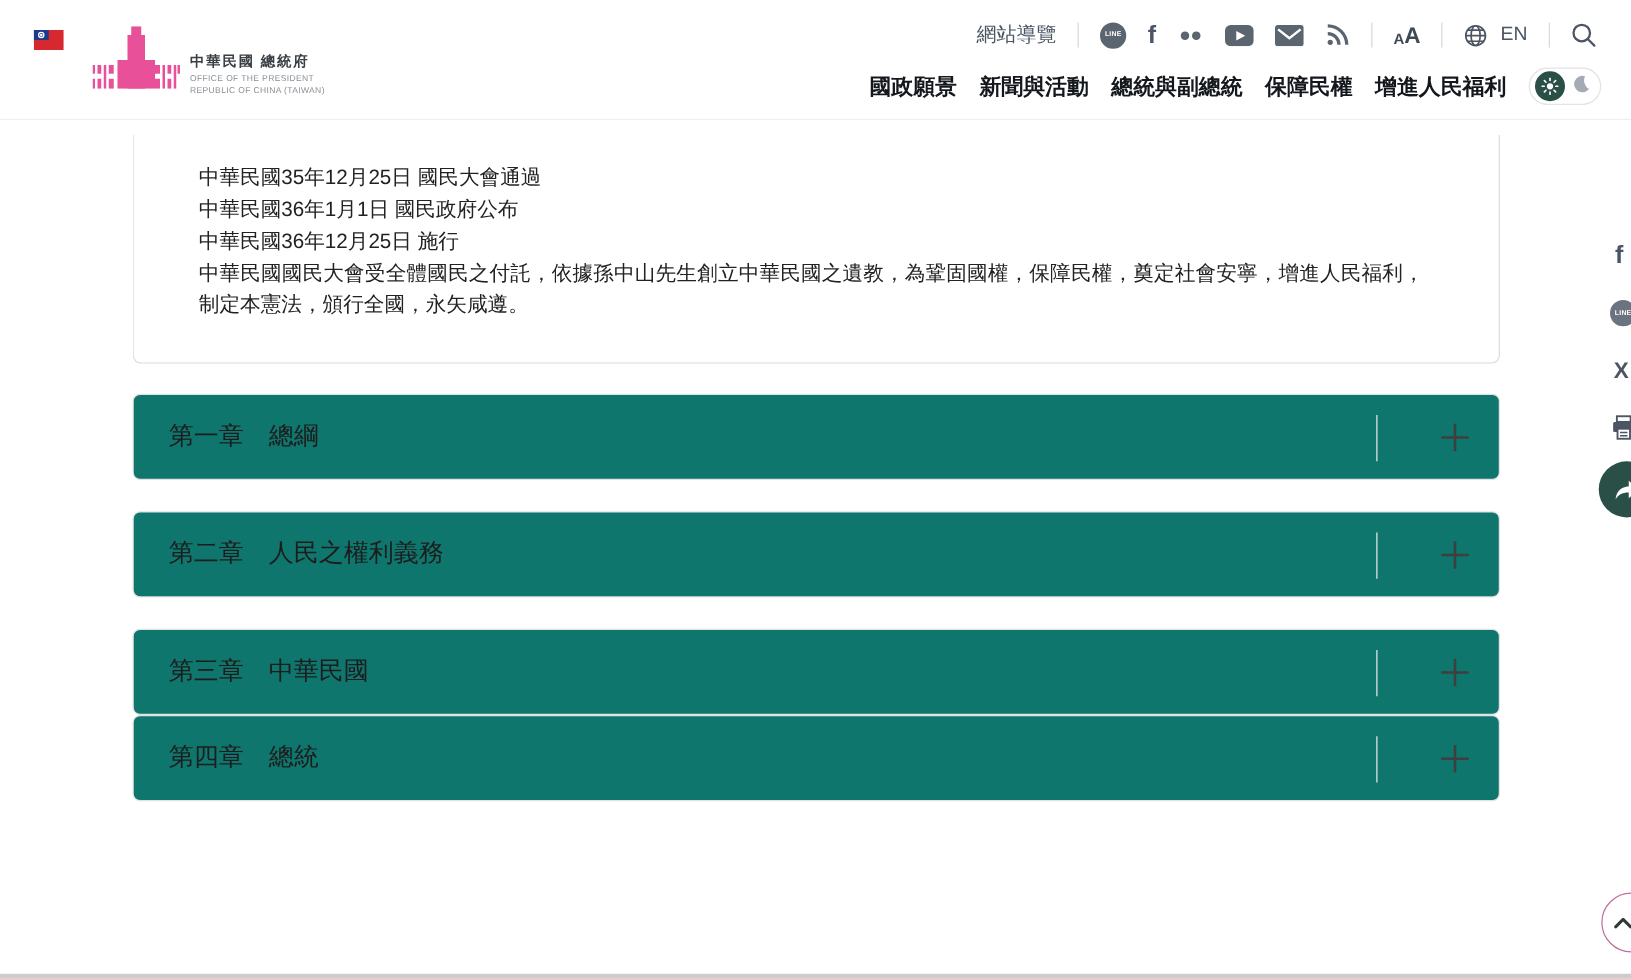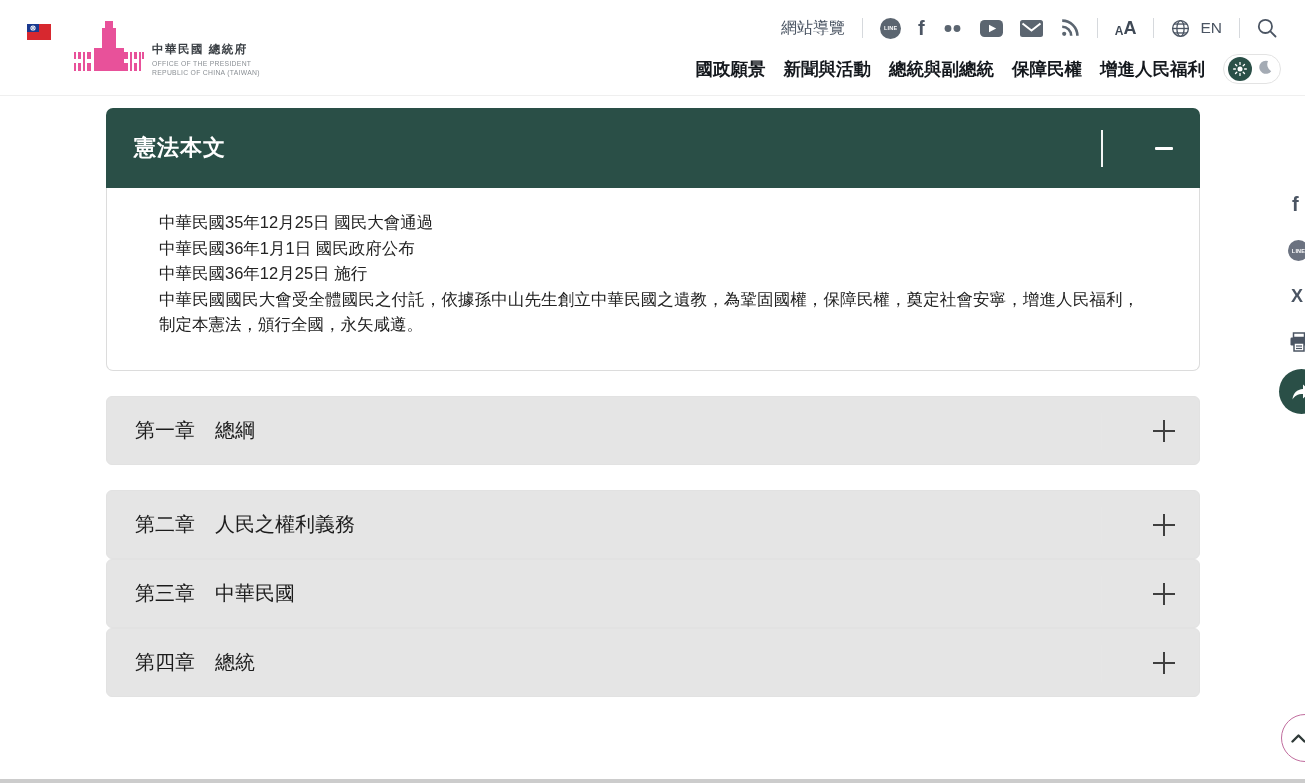--- a/index.html
+++ b/index.html
@@ -49,21 +49,21 @@
   .minus-bar { position:absolute; right:27px; top:39px; width:18px; height:3px;
     background:#fff; border-radius:1px; }
 
   #acc-panel { border:1px solid #dcdcdc; border-top:none; border-radius:0 0 7px 7px;
     padding:22px 60px 32px 52px; background:#fff; }
   .date-line { font-size:16.5px; color:#222; line-height:25.5px; }
   #preamble { font-size:16.5px; color:#222; line-height:25.5px;
     text-align:justify; }
 
   .acc-item { position:relative; height:69px; border:1px solid #e2e2e2; border-radius:6px;
-    background:#e5e5e5; cursor:pointer; }
+    background:#0f766e; cursor:pointer; }
   .acc-item:nth-of-type(1) { margin-top:18px; }
   .acc-item:nth-of-type(2) { margin-top:24px; }
   .acc-item:nth-of-type(3) { margin-top:25px; }
   .acc-item:nth-of-type(4) { margin-top:25px; }
   .item-title { line-height:67px; padding-left:28px; font-size:20px; color:#1c1c1c; }
   .acc-item .gdiv { position:absolute; right:97px; top:16px; width:1px; height:37px;
     background:#e6e6e6; }
   .plus { position:absolute; right:24px; top:23px; width:22px; height:22px; }
   .plus::before { content:""; position:absolute; left:0; top:10px; width:22px; height:2px; background:#3f3f3f; }
   .plus::after  { content:""; position:absolute; left:10px; top:0; width:2px; height:22px; background:#3f3f3f; }
@@ -215,25 +215,20 @@
         <svg width="16" height="16" viewBox="0 0 16 16">
           <path d="M11 2 A6.6 6.6 0 1 0 14.2 12.2 A8 8 0 0 1 11 2 Z" fill="#a4abb4"></path>
         </svg>
       </span>
     </span>
   </nav>
 </div>
 
 <main id="accordion">
 
-  <div id="acc-header">
-    <div id="acc-title">憲法本文</div>
-    <span class="wdiv"></span>
-    <span class="minus-bar"></span>
-  </div>
 
   <div id="acc-panel">
     <p class="date-line">中華民國35年12月25日 國民大會通過</p>
     <p class="date-line">中華民國36年1月1日 國民政府公布</p>
     <p class="date-line">中華民國36年12月25日 施行</p>
     <p id="preamble">中華民國國民大會受全體國民之付託，依據孫中山先生創立中華民國之遺教，為鞏固國權，保障民權，奠定社會安寧，增進人民福利，制定本憲法，頒行全國，永矢咸遵。</p>
   </div>
 
   <div class="acc-item">
     <div class="item-title">第一章　總綱</div>

